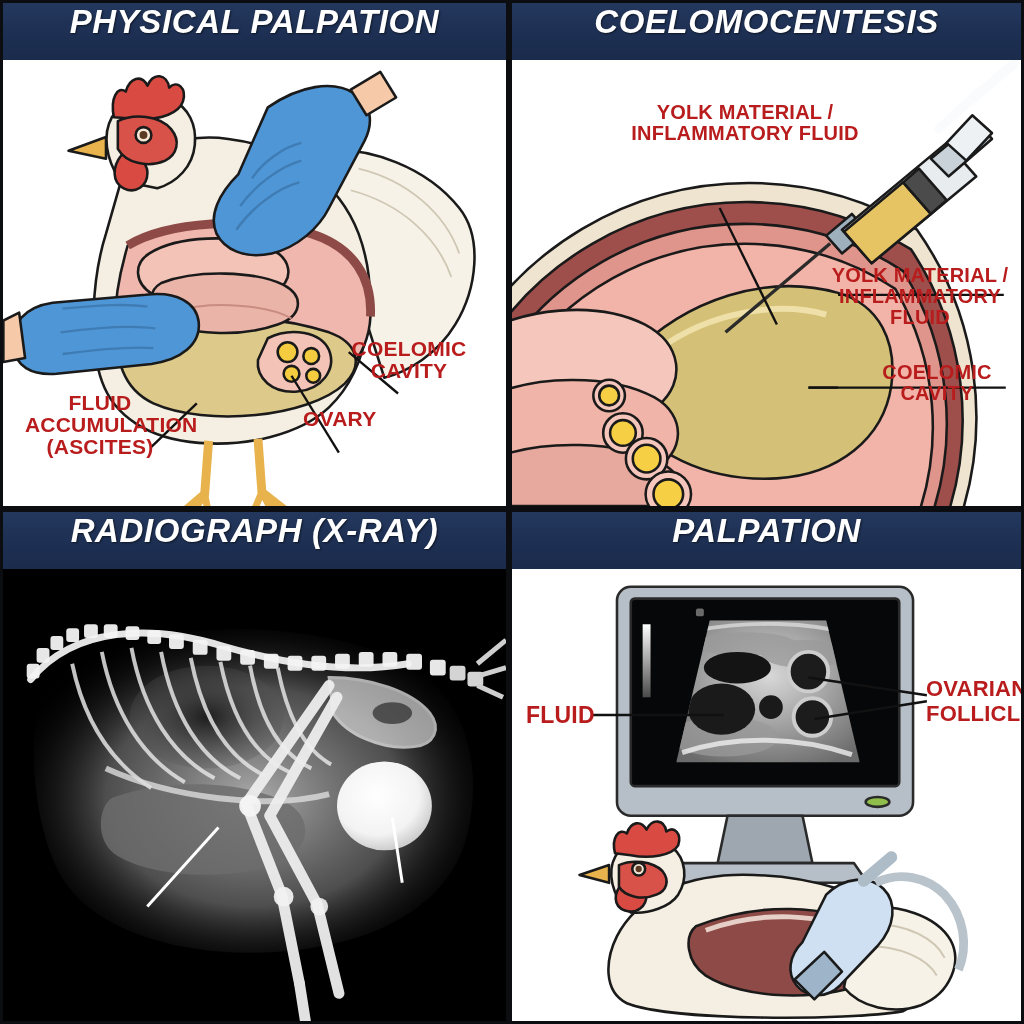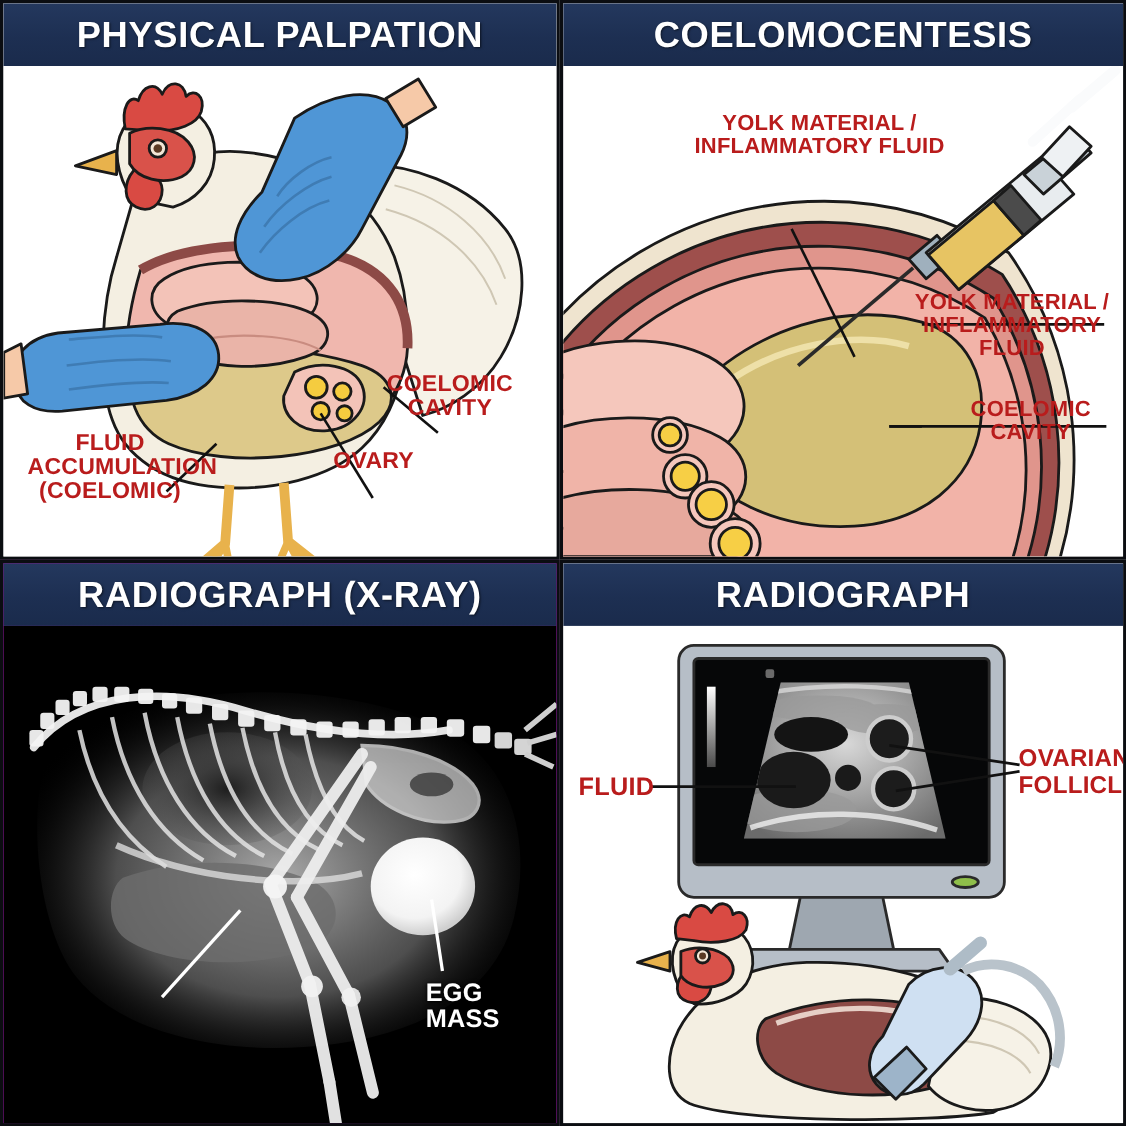--- a/index.html
+++ b/index.html
@@ -2,21 +2,21 @@
 <html><head>
 <meta charset="utf-8">
 <style>
   html,body{margin:0;padding:0;background:#000;}
   body{width:1024px;height:1024px;overflow:hidden;font-family:"Liberation Sans",sans-serif;}
   .grid{position:relative;width:1024px;height:1024px;background:#111418;
         display:grid;grid-template-columns:509px 515px;grid-template-rows:509px 515px;gap:0;}
   .panel{position:relative;overflow:hidden;background:#fff;border:3px solid #0b0d11;box-sizing:border-box;}
   .hdr{position:absolute;left:0;top:0;width:100%;height:57px;
        background:linear-gradient(180deg,#24385e 0%,#1d2f52 55%,#1a2b4c 100%);
-       display:flex;align-items:center;justify-content:center;z-index:40;}
+       display:flex;align-items:flex-start;justify-content:center;z-index:40;font-style:italic;}
   .hdr span{color:#fff;font-weight:bold;font-size:33px;letter-spacing:.6px;
             text-shadow:1px 1px 2px rgba(0,0,0,.55);white-space:nowrap;}
   .stage{position:absolute;left:0;top:57px;right:0;bottom:0;overflow:hidden;}
   .lbl{position:absolute;font-weight:bold;color:#b91c1c;line-height:1.04;letter-spacing:.2px;z-index:30;}
   .lbl.w{color:#fff;text-shadow:0 0 4px #000,1px 1px 2px #000;}
   svg.art{position:absolute;left:0;top:0;width:100%;height:100%;}
   .p3{background:#a21caf;} .p4{background:#fff;}
 </style>
 </head>
 <body>
@@ -94,21 +94,21 @@
         <g stroke="#111" stroke-width="2.4" fill="none">
           <path d="M196 348 L150 392"></path>
           <path d="M292 320 L340 398"></path>
           <path d="M350 296 L400 338"></path>
         </g>
       </svg>
 
       <div class="lbl" style="left:22px;top:332px;width:150px;text-align:center;font-size:21px;">
         <div>FLUID</div>
         <div>ACCUMULATION</div>
-        <div>(COELOMIC)</div>
+        <div>(ASCITES)</div>
       </div>
       <div class="lbl" style="left:300px;top:348px;font-size:21px;text-align:right;">
         <div>OVARY</div>
       </div>
       <div class="lbl" style="left:336px;top:278px;width:140px;text-align:center;font-size:21px;">
         <div>COELOMIC</div>
         <div>CAVITY</div>
       </div>
     </div>
   </div>
@@ -279,29 +279,26 @@
           <rect x="470" y="104" width="16" height="15" rx="3"></rect>
           <path d="M480 96 L509 72 M482 108 L509 100 M480 118 L506 130" stroke="#e6e6e6" stroke-width="5" fill="none"></path>
         </g>
 
         <g stroke="#ffffff" stroke-width="3" fill="none">
           <path d="M146 342 L218 262"></path>
           <path d="M404 318 L394 252"></path>
         </g>
       </svg>
 
-      <div class="lbl w" style="left:384px;top:322px;font-size:23px;">
-        <div>EGG MASS</div>
-      </div>
     </div>
   </div>
 
   <div class="panel p4">
     <div class="hdr">
-      <span>RADIOGRAPH</span>
+      <span>PALPATION</span>
     </div>
     <div class="stage">
       <svg class="art" viewBox="0 0 515 458" preserveAspectRatio="xMidYMid meet">
         <defs>
           <clipPath id="fanclip">
               <path d="M200 52 L318 52 L352 196 L166 196 Z"></path>
             </clipPath>
           <linearGradient id="graybar" x1="0" y1="0" x2="0" y2="1">
             <stop offset="0%" stop-color="#ffffff"></stop>
               <stop offset="100%" stop-color="#4a4a4a"></stop>

